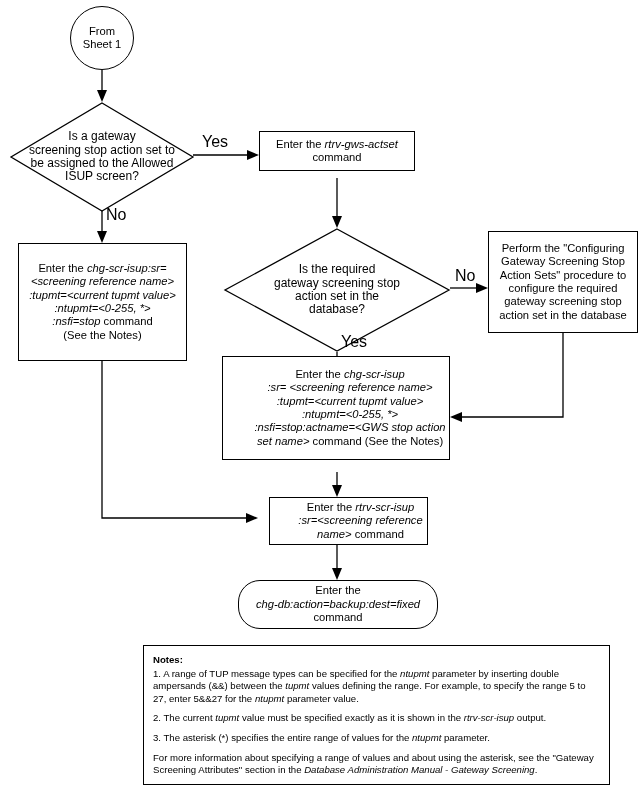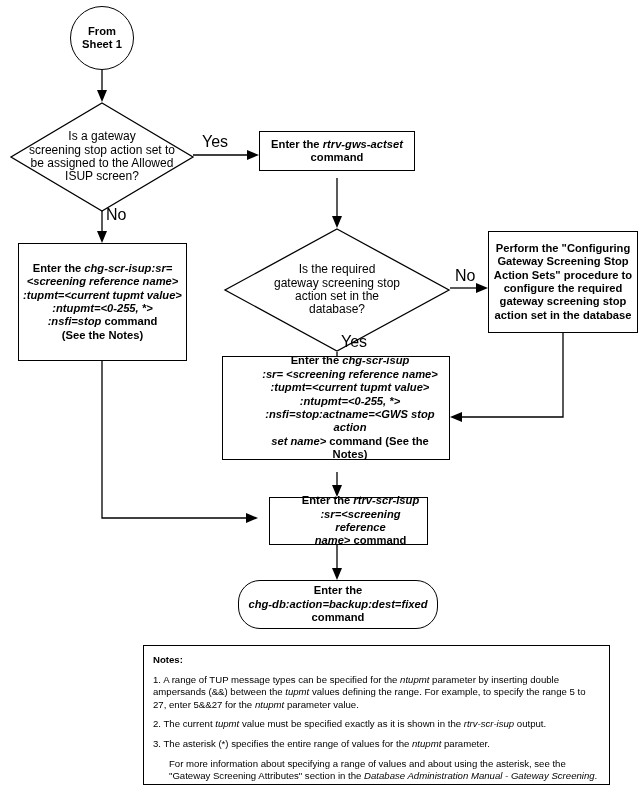--- a/index.html
+++ b/index.html
@@ -23,21 +23,20 @@
     box-sizing: border-box;
     border: 1px solid #000000;
     background: #ffffff;
     display: flex;
     align-items: center;
     justify-content: center;
     text-align: center;
     font-size: 11.2px;
     line-height: 13.4px;
     z-index: 3;
-    font-weight: bold;
   }
   .node .inner { width: 100%; padding: 0 3px; box-sizing: border-box; }
   .terminator-circle {
     border-radius: 50%;
   }
   .terminator-round {
     border-radius: 22px;
   }
   .diamond-wrap {
     position: absolute;
@@ -79,27 +78,27 @@
     border: 1px solid #000000;
     background: #ffffff;
     z-index: 3;
     padding: 8px 9px 9px 9px;
     font-size: 9.6px;
     line-height: 12.6px;
     text-align: left;
   }
   .notes-title {
     font-weight: bold;
-    margin-bottom: 7px;
+    margin-bottom: 1px;
     font-size: 9.6px;
   }
   .notes-p {
     margin: 0 0 7px 0;
   }
-  .notes-p:last-child { margin-bottom: 0; margin-left: 16px; }
+  .notes-p:last-child { margin-bottom: 0; }
   i.it { font-style: italic; }
 </style>
 </head>
 <body>
 
 <div id="canvas">
 
   <svg class="edges" viewBox="0 0 642 793" width="642" height="793">
     <g stroke="#000000" stroke-width="1.3" fill="none">
 

